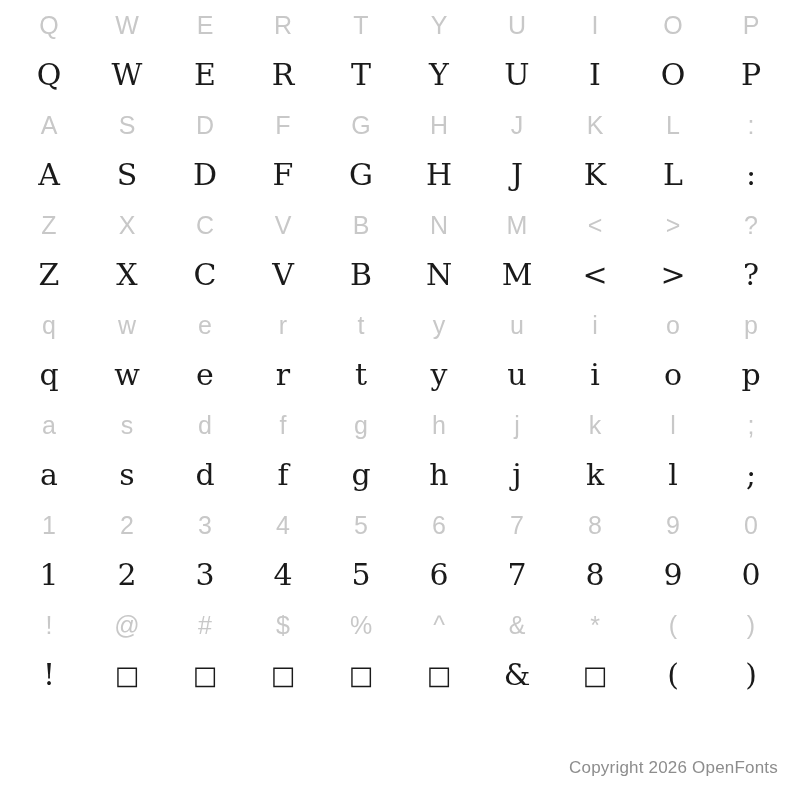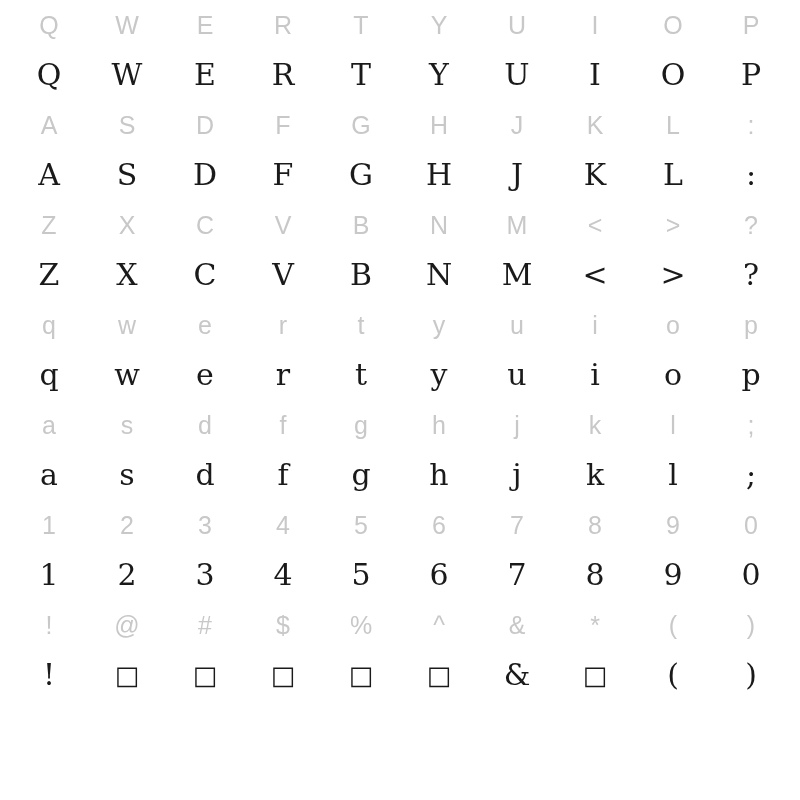--- a/index.html
+++ b/index.html
@@ -79,13 +79,14 @@
       <div class="row row-glyph"><div class="cell">Z</div><div class="cell">X</div><div class="cell">C</div><div class="cell">V</div><div class="cell">B</div><div class="cell">N</div><div class="cell">M</div><div class="cell">&lt;</div><div class="cell">&gt;</div><div class="cell">?</div></div>
       <div class="row row-key"><div class="cell">q</div><div class="cell">w</div><div class="cell">e</div><div class="cell">r</div><div class="cell">t</div><div class="cell">y</div><div class="cell">u</div><div class="cell">i</div><div class="cell">o</div><div class="cell">p</div></div>
       <div class="row row-glyph"><div class="cell">q</div><div class="cell">w</div><div class="cell">e</div><div class="cell">r</div><div class="cell">t</div><div class="cell">y</div><div class="cell">u</div><div class="cell">i</div><div class="cell">o</div><div class="cell">p</div></div>
       <div class="row row-key"><div class="cell">a</div><div class="cell">s</div><div class="cell">d</div><div class="cell">f</div><div class="cell">g</div><div class="cell">h</div><div class="cell">j</div><div class="cell">k</div><div class="cell">l</div><div class="cell">;</div></div>
       <div class="row row-glyph"><div class="cell">a</div><div class="cell">s</div><div class="cell">d</div><div class="cell">f</div><div class="cell">g</div><div class="cell">h</div><div class="cell">j</div><div class="cell">k</div><div class="cell">l</div><div class="cell">;</div></div>
       <div class="row row-key"><div class="cell">1</div><div class="cell">2</div><div class="cell">3</div><div class="cell">4</div><div class="cell">5</div><div class="cell">6</div><div class="cell">7</div><div class="cell">8</div><div class="cell">9</div><div class="cell">0</div></div>
       <div class="row row-glyph"><div class="cell">1</div><div class="cell">2</div><div class="cell">3</div><div class="cell">4</div><div class="cell">5</div><div class="cell">6</div><div class="cell">7</div><div class="cell">8</div><div class="cell">9</div><div class="cell">0</div></div>
       <div class="row row-key"><div class="cell">!</div><div class="cell">@</div><div class="cell">#</div><div class="cell">$</div><div class="cell">%</div><div class="cell">^</div><div class="cell">&amp;</div><div class="cell">*</div><div class="cell">(</div><div class="cell">)</div></div>
       <div class="row row-glyph"><div class="cell">!</div><div class="cell box">□</div><div class="cell box">□</div><div class="cell box">□</div><div class="cell box">□</div><div class="cell box">□</div><div class="cell">&amp;</div><div class="cell box">□</div><div class="cell">(</div><div class="cell">)</div></div>
     </div>
+  <div class="footer">Copyright 2026 OpenFonts</div>
 </div>
 
 </body></html>

